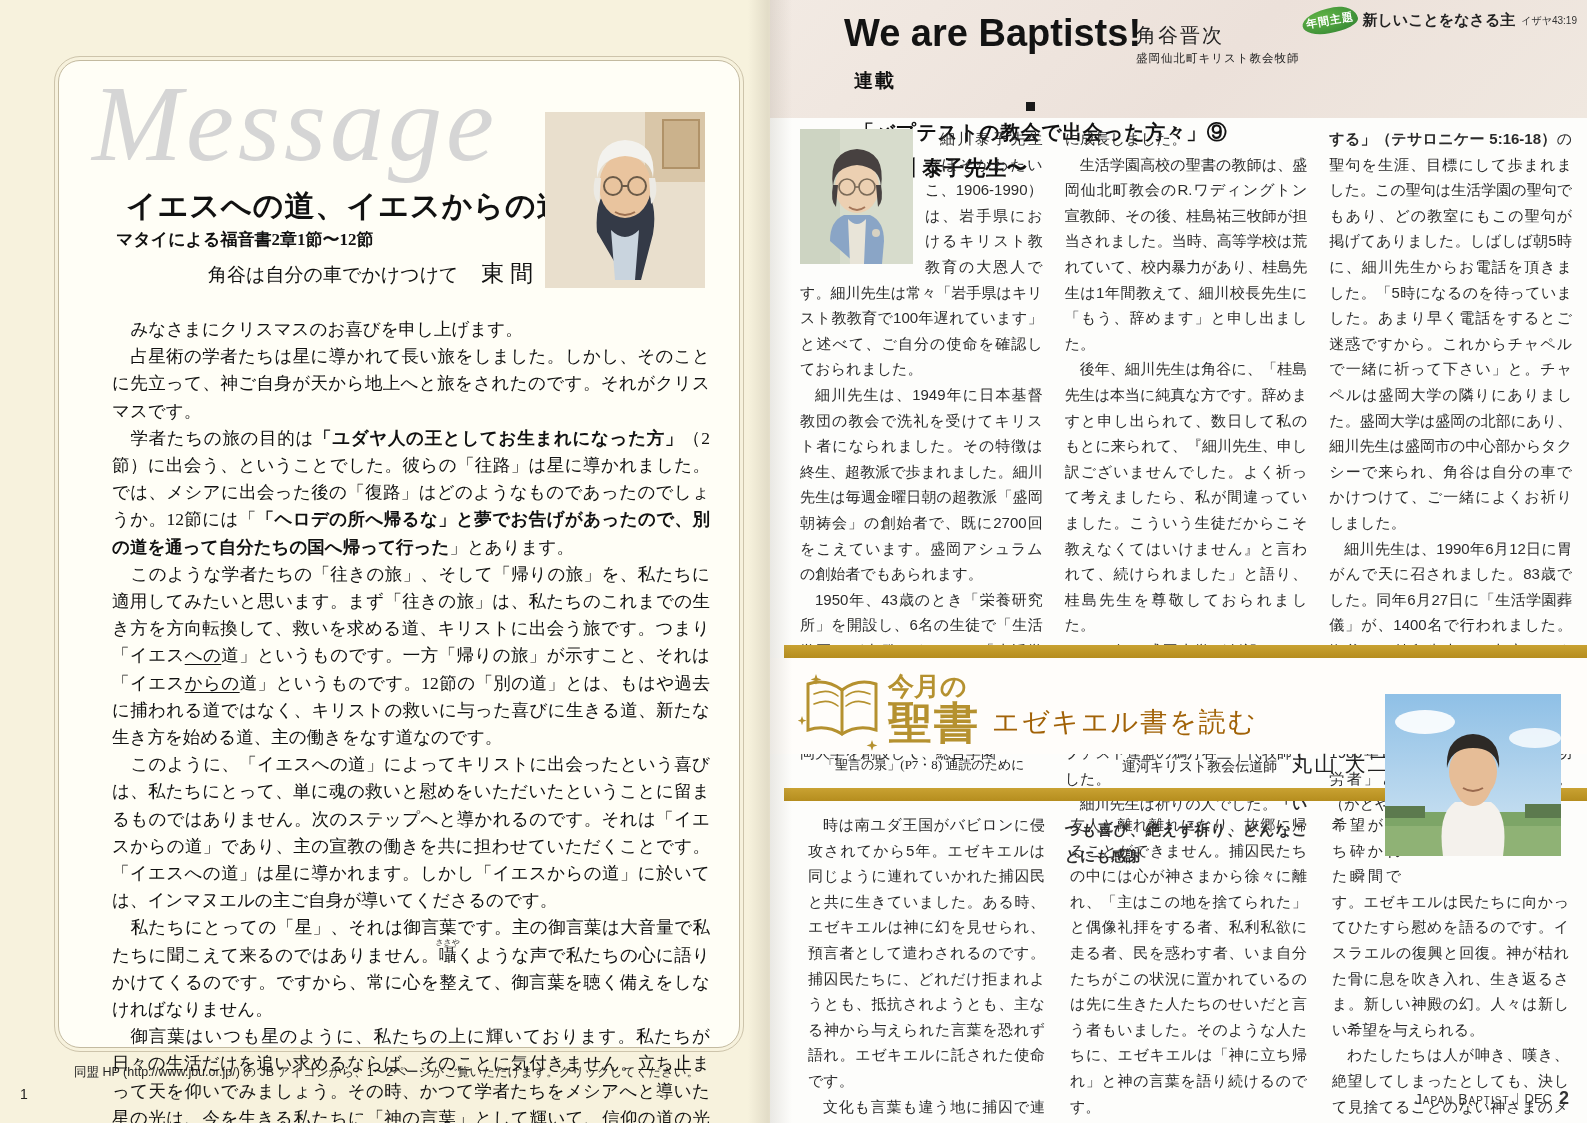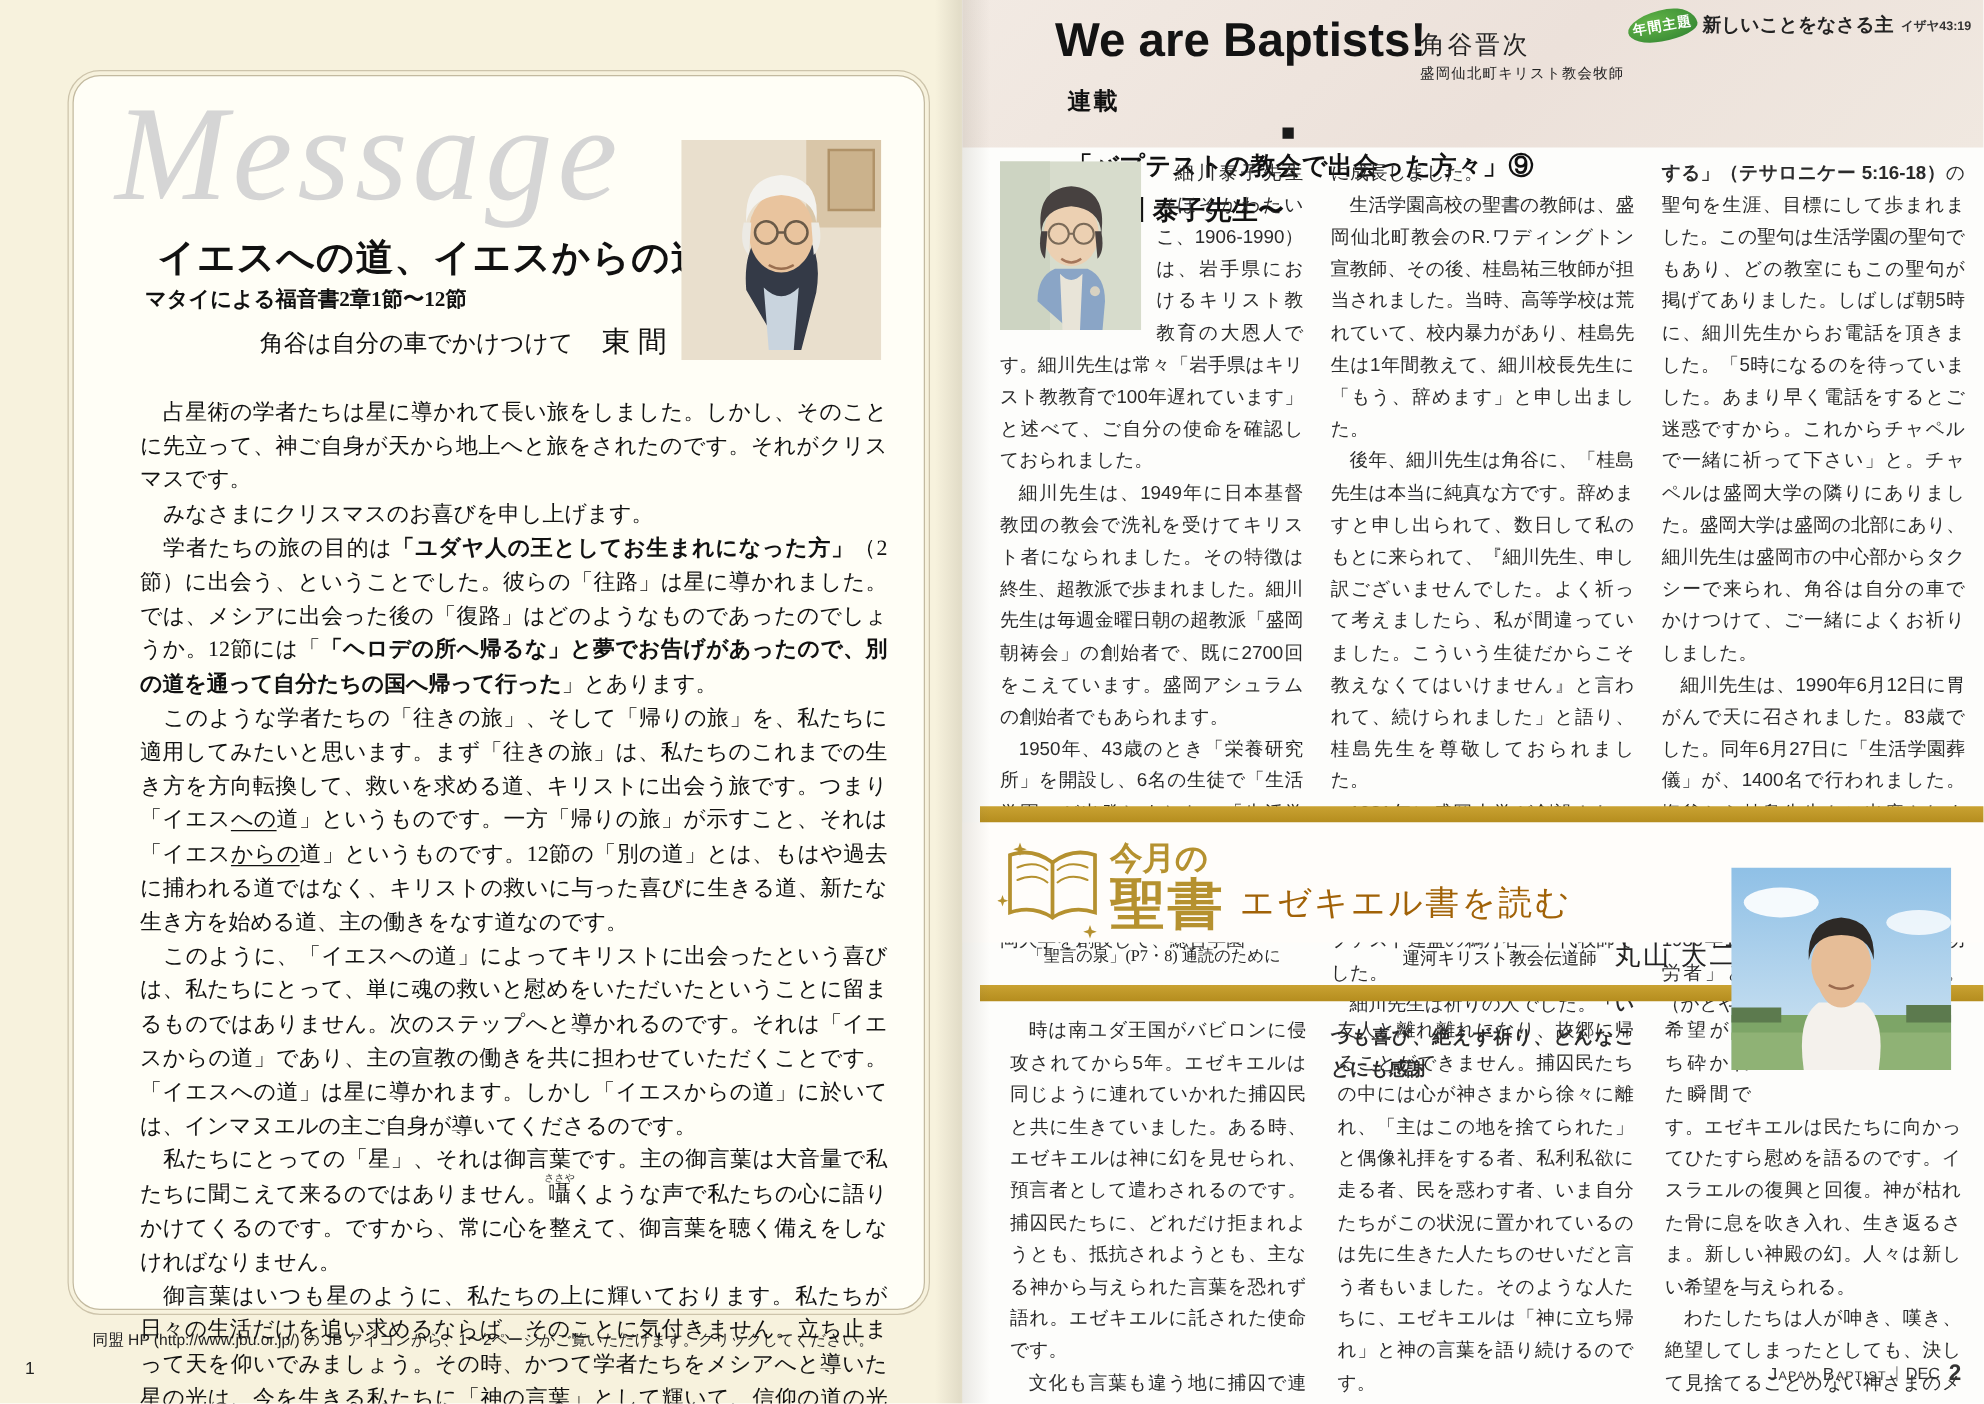--- a/index.html
+++ b/index.html
@@ -41,21 +41,21 @@
   .wab{position:absolute;left:74px;top:12px;font-weight:900;font-size:38px;color:#131313;letter-spacing:0;}
   .mh-author{position:absolute;left:366px;top:22px;font-family:"Liberation Serif","DejaVu Serif",serif;color:#222;}
   .mh-author .an{font-size:20px;letter-spacing:2px;}
   .mh-author .ar{display:block;font-size:11.5px;margin-top:2px;letter-spacing:1px;}
   .theme{position:absolute;right:10px;top:8px;display:flex;align-items:center;gap:4px;}
   .leaf{position:relative;width:56px;height:25px;background:radial-gradient(ellipse at 35% 35%,#63b547,#2f8131);
          border-radius:60% 40% 55% 45%/55% 60% 40% 45%;transform:rotate(-10deg);
          display:flex;align-items:center;justify-content:center;}
   .leaf span{color:#fff;font-size:11px;font-weight:bold;letter-spacing:1px;}
   .theme .tt{font-family:"Liberation Serif","DejaVu Serif",serif;font-weight:bold;font-size:15px;color:#222;text-align:right;}
-  .theme .tr{font-size:10px;color:#333;margin-left:2px;font-weight:bold;}
+  .theme .tr{font-size:10px;color:#333;margin-left:2px;}
   .series{position:absolute;left:74px;top:68px;display:flex;align-items:baseline;gap:8px;
          font-family:"Liberation Serif","DejaVu Serif",serif;color:#111;flex-direction:column;}
   .series .lbl{font-size:19px;font-weight:bold;letter-spacing:2px;}
   .series .sq{width:9px;height:9px;background:#1a1a1a;align-self:center;}
   .series .ttl{font-size:20px;font-weight:bold;letter-spacing:.5px;}
   .series .sub{font-size:21px;font-weight:bold;margin-left:10px;}
 
   .a-cols{position:absolute;display:flex;color:#2b2b2b;}
   .a1{left:30px;top:126px;width:772px;gap:22px;}
   .a2{left:38px;top:812px;width:762px;gap:25px;}
@@ -114,22 +114,22 @@
       <path d="M52 66 Q50 30 80 28 Q112 30 108 66 Q106 46 80 44 Q56 46 52 66 Z" fill="#f3f2ee"></path>
       <path d="M50 66 Q46 84 54 92 L56 66 Z" fill="#eceae4"></path>
       <path d="M110 66 Q114 84 106 92 L104 66 Z" fill="#eceae4"></path>
       <circle cx="68" cy="74" r="9" fill="none" stroke="#6a5a48" stroke-width="2"></circle>
       <circle cx="92" cy="74" r="9" fill="none" stroke="#6a5a48" stroke-width="2"></circle>
       <line x1="77" y1="74" x2="83" y2="74" stroke="#6a5a48" stroke-width="2"></line>
       <path d="M70 100 Q80 106 90 100" fill="none" stroke="#9a6f50" stroke-width="2"></path>
     </svg>
 
     <div class="lp-body">
+      <p><span>みなさまにクリスマスのお喜びを申し上げます。</span></p>
       <p><span>占星術の学者たちは星に導かれて長い旅をしました。しかし、そのことに先立って、神ご自身が天から地上へと旅をされたのです。それがクリスマスです。</span></p>
-      <p><span>みなさまにクリスマスのお喜びを申し上げます。</span></p>
       <p><span>学者たちの旅の目的は</span><span class="b">「ユダヤ人の王としてお生まれになった方」</span><span>（2節）に出会う、ということでした。彼らの「往路」は星に導かれました。では、メシアに出会った後の「復路」はどのようなものであったのでしょうか。12節には「</span><span class="b">「ヘロデの所へ帰るな」と夢でお告げがあったので、別の道を通って自分たちの国へ帰って行った</span><span>」とあります。</span></p>
       <p><span>このような学者たちの「往きの旅」、そして「帰りの旅」を、私たちに適用してみたいと思います。まず「往きの旅」は、私たちのこれまでの生き方を方向転換して、救いを求める道、キリストに出会う旅です。つまり「イエス</span><span class="u">への</span><span>道」というものです。一方「帰りの旅」が示すこと、それは「イエス</span><span class="u">からの</span><span>道」というものです。12節の「別の道」とは、もはや過去に捕われる道ではなく、キリストの救いに与った喜びに生きる道、新たな生き方を始める道、主の働きをなす道なのです。</span></p>
       <p><span>このように、「イエスへの道」によってキリストに出会ったという喜びは、私たちにとって、単に魂の救いと慰めをいただいたということに留まるものではありません。次のステップへと導かれるのです。それは「イエスからの道」であり、主の宣教の働きを共に担わせていただくことです。「イエスへの道」は星に導かれます。しかし「イエスからの道」に於いては、インマヌエルの主ご自身が導いてくださるのです。</span></p>
       <p><span>私たちにとっての「星」、それは御言葉です。主の御言葉は大音量で私たちに聞こえて来るのではありません。</span><ruby>囁<rt>ささや</rt></ruby><span>くような声で私たちの心に語りかけてくるのです。ですから、常に心を整えて、御言葉を聴く備えをしなければなりません。</span></p>
       <p><span>御言葉はいつも星のように、私たちの上に輝いております。私たちが日々の生活だけを追い求めるならば、そのことに気付きません。立ち止まって天を仰いでみましょう。その時、かつて学者たちをメシアへと導いた星の光は、今を生きる私たちに「神の言葉」として輝いて、信仰の道の光として導いてくれるのです。</span></p>
 
     </div>
 
     <div class="lp-footnote">同盟 HP (http://www.jbu.or.jp/) の JB アイコンから、1〜2ページがご覧いただけます。クリックしてください。</div>
     <div class="lp-pagenum">1</div>

